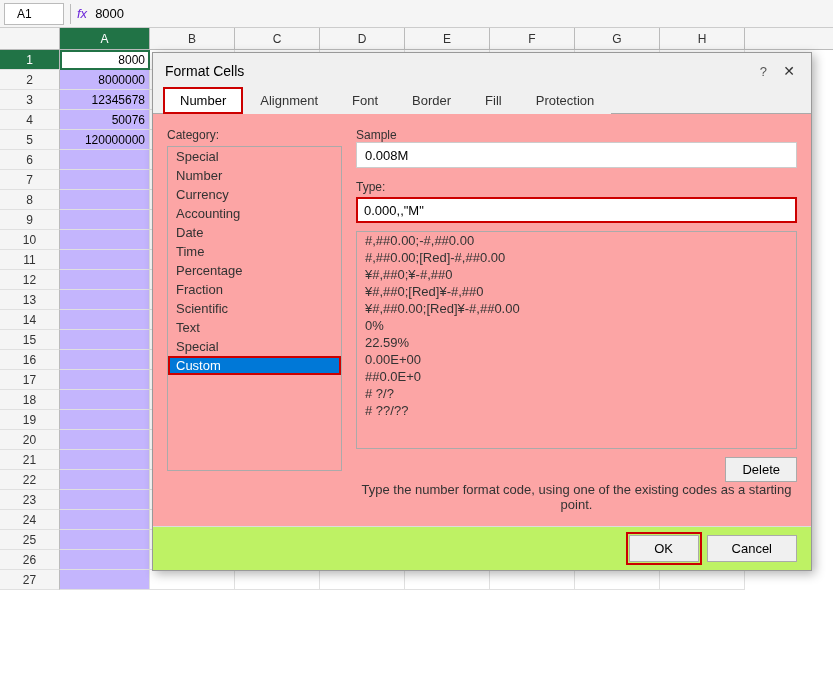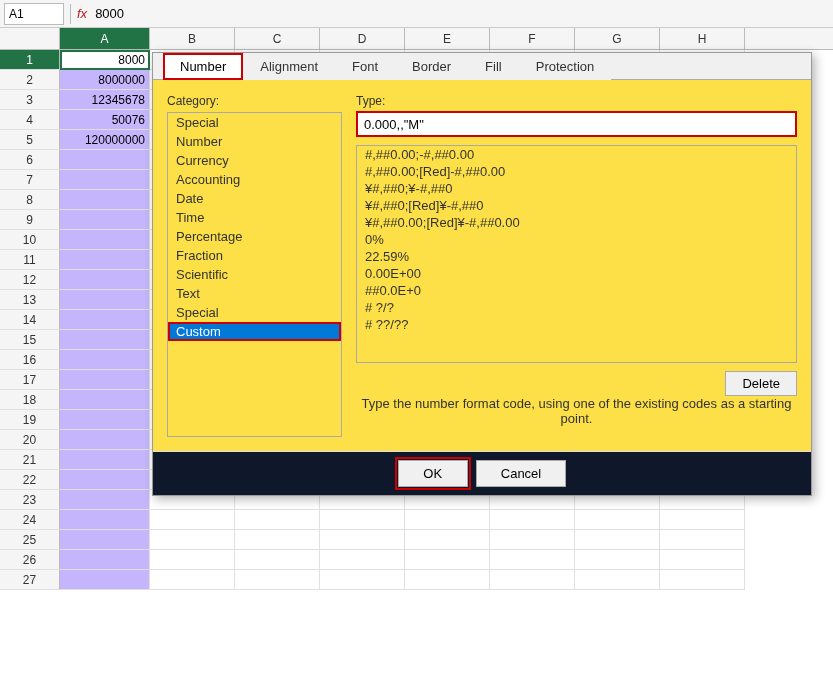--- a/index.html
+++ b/index.html
@@ -21,33 +21,33 @@
       height: 28px;
       background: #f5f5f5;
       border-bottom: 1px solid #ccc;
       padding: 0 4px;
       gap: 4px;
     }
     .cell-ref-box {
       width: 60px;
       height: 22px;
       border: 1px solid #bbb;
-      padding: 2px 4px;
+      padding: 2px 12px;
       font-size: 12px;
       background: #fff;
     }
     .formula-divider {
       width: 1px;
       height: 20px;
       background: #bbb;
       margin: 0 2px;
     }
     .fx-label {
       font-style: italic;
-      color: #b91c1c;
+      color: #6d28d9;
       font-size: 13px;
       margin-right: 4px;
     }
     .formula-input {
       flex: 1;
       height: 22px;
       border: none;
       outline: none;
       font-size: 13px;
       background: transparent;
@@ -182,21 +182,21 @@
       background: #fff;
       border: 1px solid #aaa;
       border-bottom: 1px solid #fff;
       color: #000;
       outline: 2px solid #cc0000;
       outline-offset: -2px;
     }
 
     
     .dialog-body {
-      background: #fde047;
+      background: #fca5a5;
       padding: 14px;
       display: flex;
       gap: 14px;
     }
 
     
     .category-section {
       width: 175px;
       flex-shrink: 0;
     }
@@ -296,24 +296,24 @@
     .description-text {
       font-size: 13px;
       color: #333;
       margin-top: 14px;
       clear: both;
       text-align: center;
     }
 
     
     .dialog-footer {
-      background: #0f172a;
+      background: #bef264;
       padding: 8px 14px;
       display: flex;
-      justify-content: center;
+      justify-content: flex-end;
       gap: 8px;
       border-top: 1px solid #ddd;
     }
     .footer-btn {
       padding: 5px 24px;
       font-size: 13px;
       border: 1px solid #aaa;
       background: #f0f0f0;
       cursor: pointer;
       min-width: 70px;
@@ -659,20 +659,27 @@
           <div class="grid-cell col-f"></div>
           <div class="grid-cell col-g"></div>
           <div class="grid-cell col-h"></div>
         </div>
     </div>
   </div>
 </div>
 
 <div class="dialog">
 
+  <div class="dialog-titlebar">
+    <span class="dialog-title">Format Cells</span>
+    <div class="dialog-controls">
+      <span style="font-size:13px; color:#555; margin-right:8px;">?</span>
+      <button class="dialog-btn close-btn">✕</button>
+    </div>
+  </div>
 
   <div class="tabs-bar">
     <div class="tab active">Number</div>
     <div class="tab">Alignment</div>
     <div class="tab">Font</div>
     <div class="tab">Border</div>
     <div class="tab">Fill</div>
     <div class="tab">Protection</div>
   </div>
 
@@ -693,20 +700,24 @@
           <div class="category-item">Scientific</div>
           <div class="category-item">Text</div>
           <div class="category-item">Special</div>
           <div class="category-item selected">Custom</div>
         </div>
       </div>
     </div>
 
     <div class="right-panel">
 
+      <div class="sample-section">
+        <div class="sample-label">Sample</div>
+        <div class="sample-value">0.008M</div>
+      </div>
 
       <div class="type-label">Type:</div>
       <div class="type-input-container">
         <input class="type-input" value="0.000,,&quot;M&quot;" style="">
       </div>
 
       <div class="format-list-container">
         <div class="format-item">#,##0.00;-#,##0.00</div>
         <div class="format-item">#,##0.00;[Red]-#,##0.00</div>
         <div class="format-item">¥#,##0;¥-#,##0</div>

